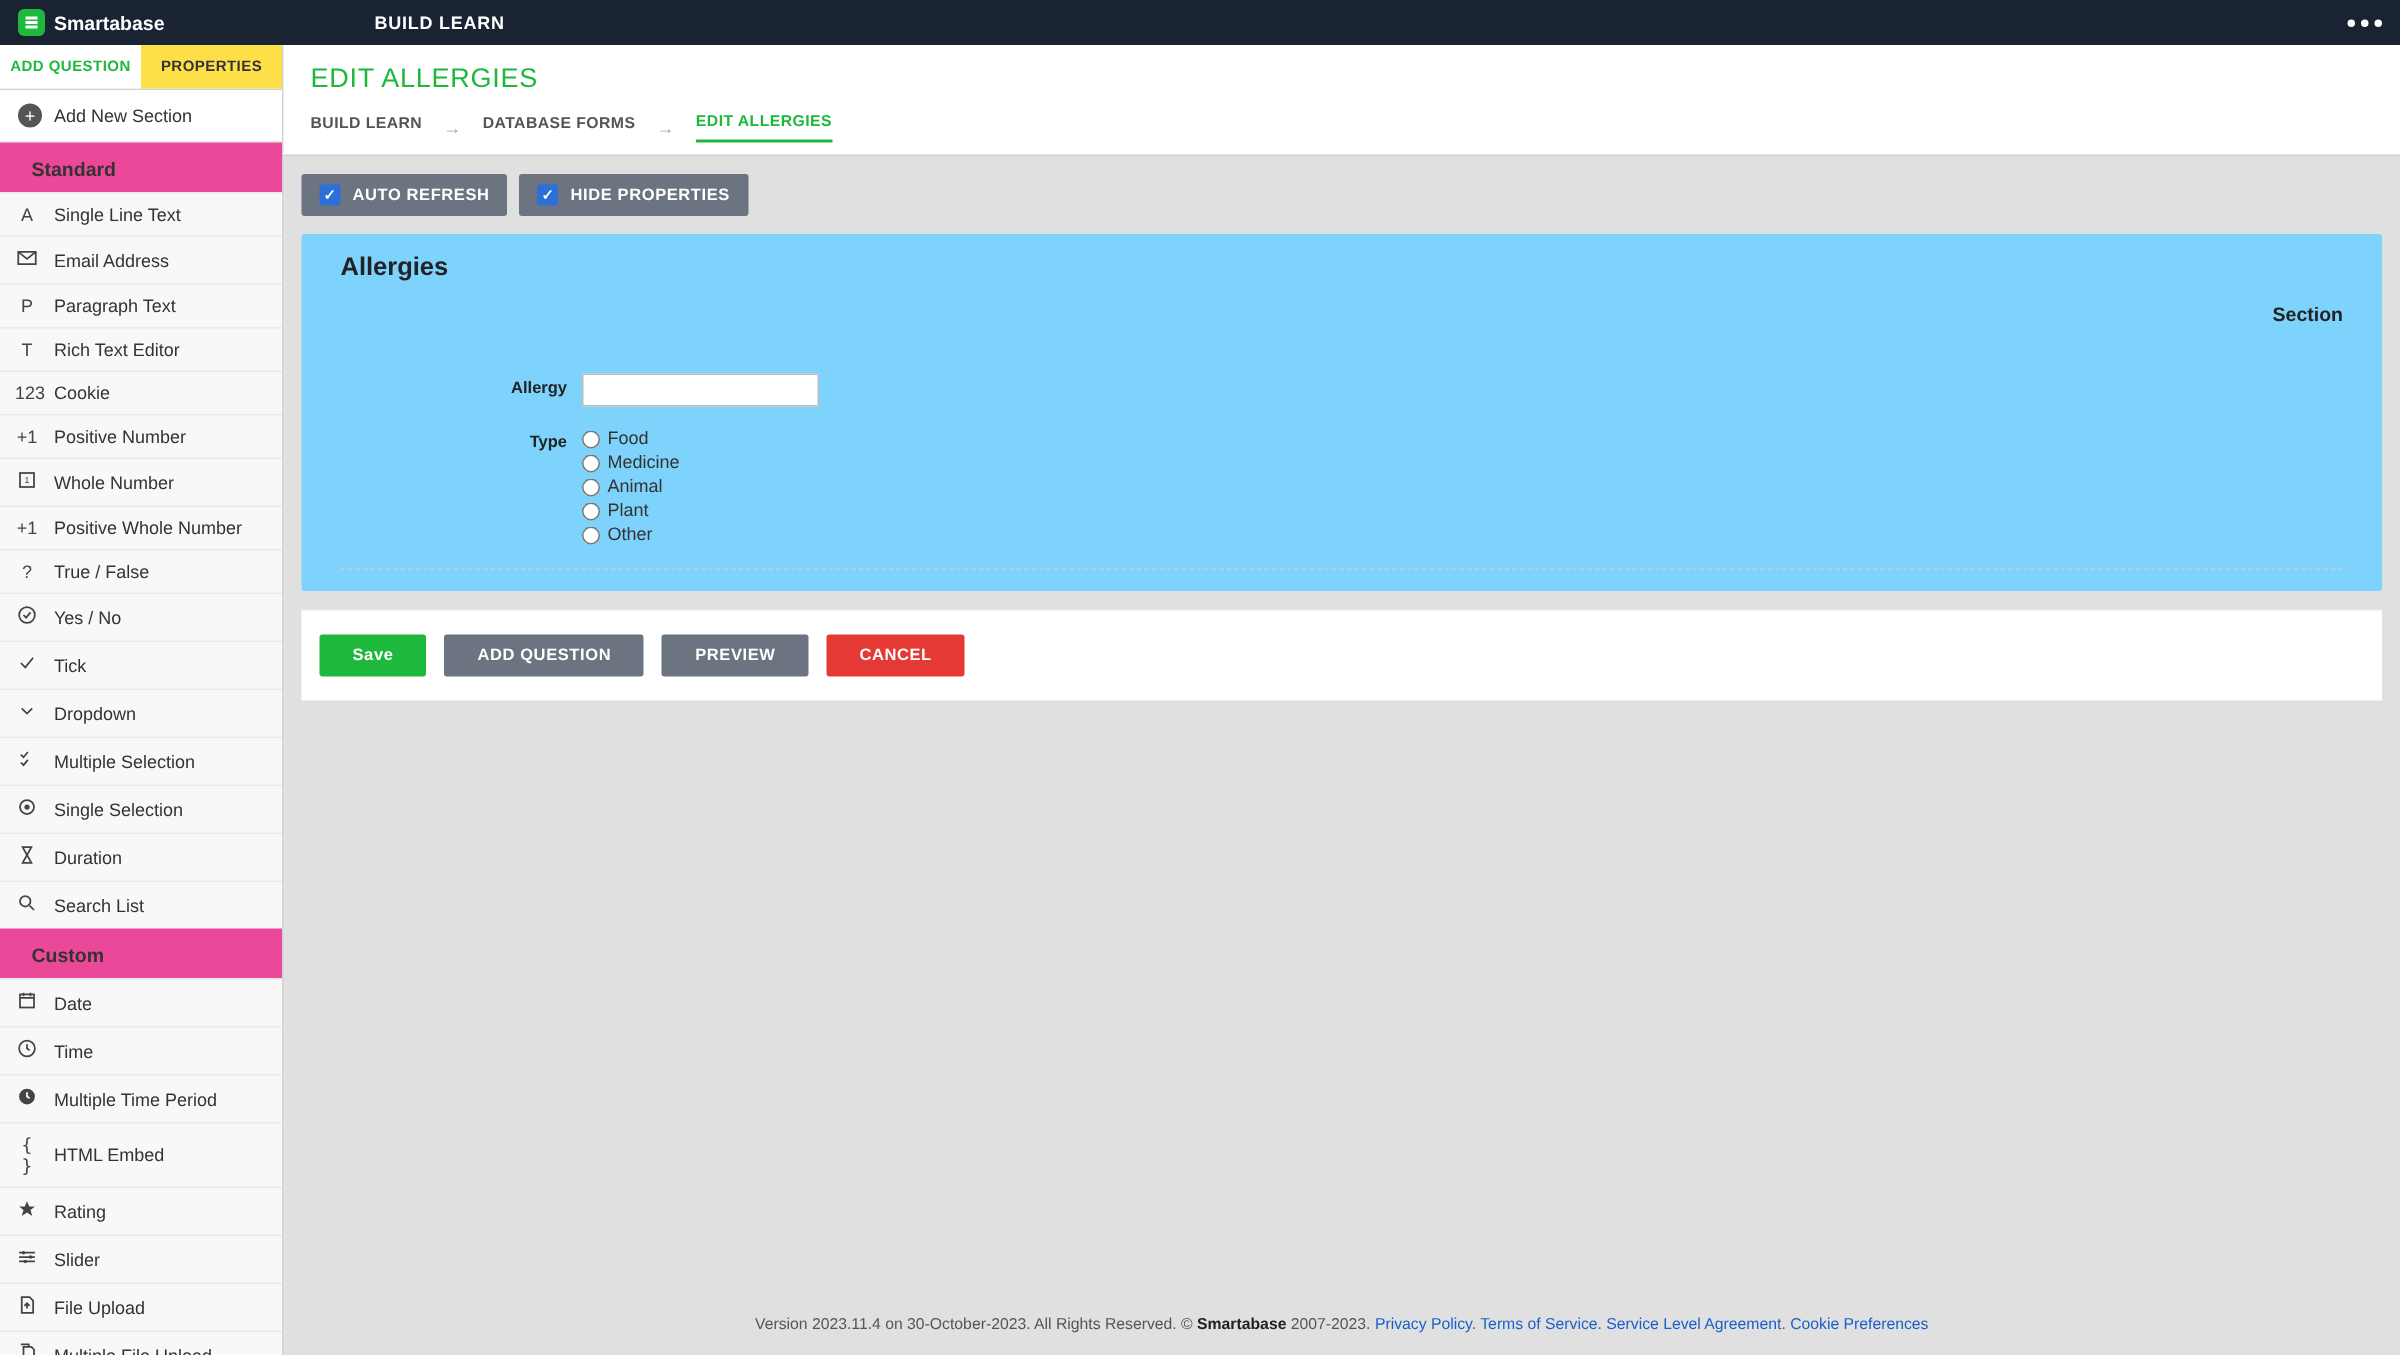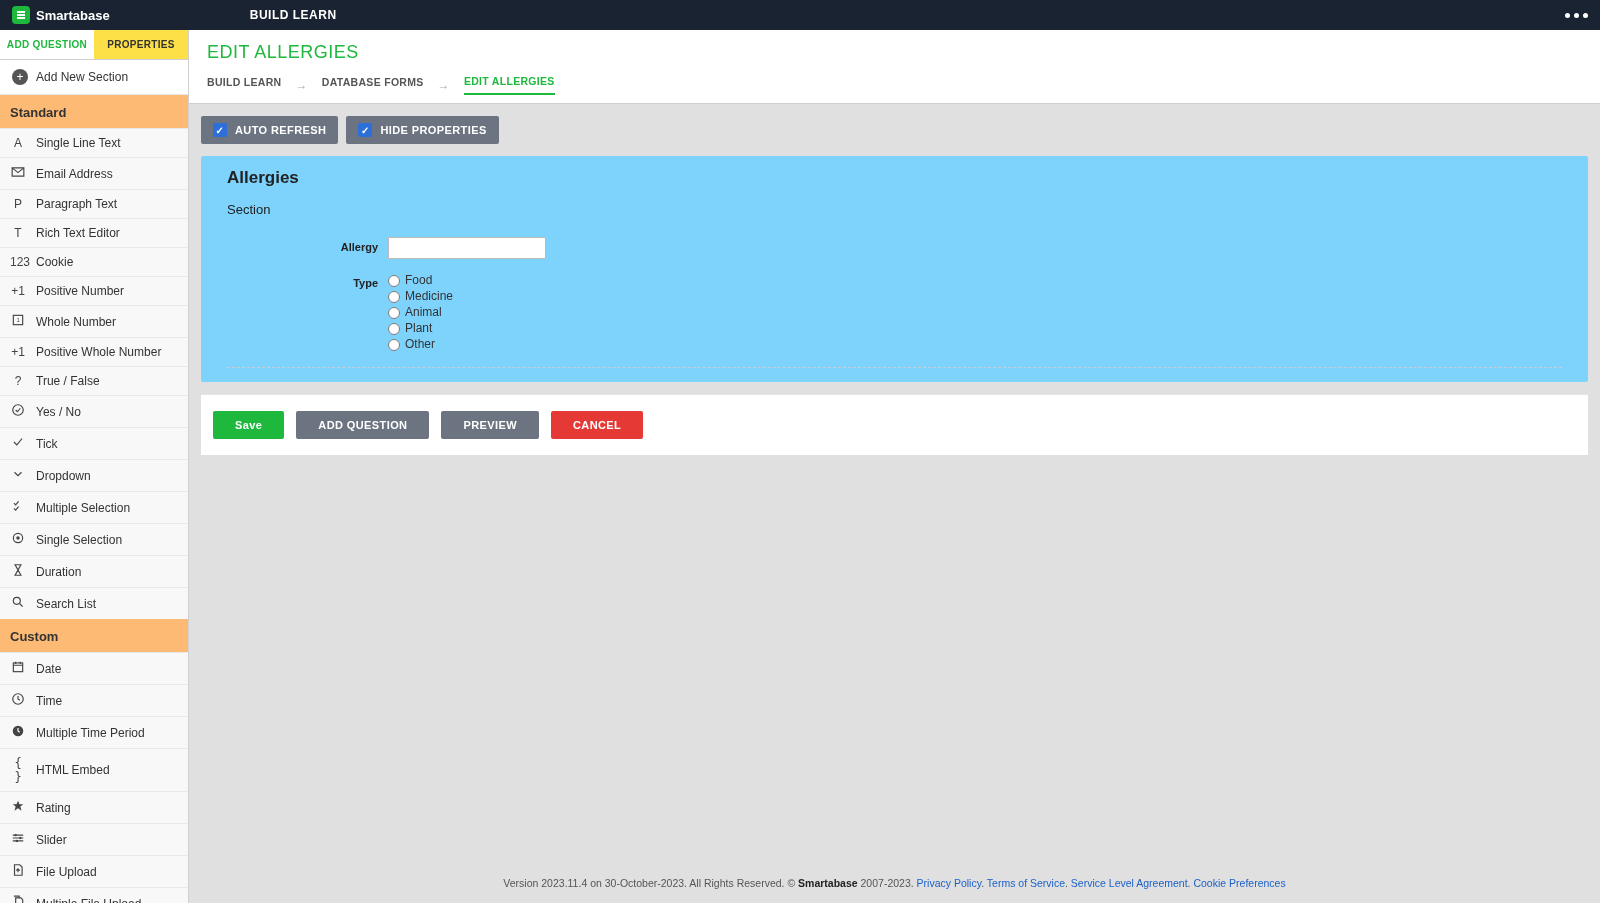--- a/index.html
+++ b/index.html
@@ -14,40 +14,40 @@
 .topbar-menu span { width: 5px; height: 5px; background: #fff; border-radius: 50%; }
 
 .layout { display: flex; height: calc(100vh - 30px); }
 
 .sidebar { width: 189px; background: #fff; overflow-y: auto; border-right: 1px solid #d0d0d0; }
 .sidebar-tabs { display: flex; border-bottom: 1px solid #d0d0d0; }
 .sidebar-tab { flex: 1; padding: 9px 6px; text-align: center; font-size: 10px; font-weight: bold; letter-spacing: 0.3px; cursor: pointer; background: #fde047; color: #333; }
 .sidebar-tab.active { background: #fff; color: #1eb83d; }
 .add-section { display: flex; align-items: center; gap: 8px; padding: 9px 12px; border-bottom: 1px solid #e5e5e5; cursor: pointer; }
 .add-section-icon { width: 16px; height: 16px; background: #555; border-radius: 50%; display: flex; align-items: center; justify-content: center; color: #fff; font-size: 12px; line-height: 1; }
-.group-header { padding: 10px 10px 8px; font-weight: bold; font-size: 13px; background: #fdba74; }
+.group-header { padding: 10px 21px 8px; font-weight: bold; font-size: 13px; background: #ec4899; }
 .field-item { display: flex; align-items: center; gap: 10px; padding: 7px 10px; border-top: 1px solid #e9e9e9; background: #f8f8f8; cursor: pointer; }
 .field-icon { width: 16px; text-align: center; color: #444; font-size: 12px; }
 .field-label { font-size: 12px; color: #333; }
 
 .main { flex: 1; display: flex; flex-direction: column; background: #e0e0e0; }
 .main-header { background: #fff; padding: 12px 18px 0; border-bottom: 1px solid #d0d0d0; }
 .page-title { color: #1eb83d; font-size: 18px; font-weight: 400; letter-spacing: 0.5px; margin-bottom: 12px; }
 .breadcrumbs { display: flex; align-items: center; gap: 14px; font-size: 10.5px; letter-spacing: 0.3px; padding-bottom: 8px; }
 .crumb { color: #555; font-weight: bold; cursor: pointer; padding-bottom: 6px; }
 .crumb.active { color: #1eb83d; border-bottom: 2px solid #1eb83d; }
 .crumb-arrow { color: #aaa; font-size: 12px; }
 
 .toolbar { padding: 12px 12px 12px 12px; display: flex; gap: 8px; }
 .toggle-btn { display: flex; align-items: center; gap: 8px; background: #6b7480; color: #fff; border: none; padding: 7px 12px; font-size: 11px; font-weight: bold; letter-spacing: 0.4px; cursor: pointer; border-radius: 2px; }
 .toggle-check { width: 14px; height: 14px; background: #2d6fd8; border-radius: 2px; display: flex; align-items: center; justify-content: center; font-size: 10px; }
 
 .canvas { background: #7dd3fc; margin: 0 12px 12px; padding: 12px 26px; border-radius: 2px; }
 .form-title { font-size: 17px; font-weight: bold; color: #222; margin-bottom: 14px; }
-.section-title { font-size: 13px; font-weight: normal; color: #222; margin-bottom: 20px; }
+.section-title { font-size: 13px; font-weight: bold; color: #222; margin-bottom: 32px; text-align: right; }
 .field-row { display: flex; align-items: flex-start; margin-bottom: 14px; }
 .field-lbl { width: 161px; text-align: right; padding-right: 10px; font-size: 11px; font-weight: bold; color: #222; padding-top: 4px; }
 .field-ctrl input[type="text"] { width: 158px; height: 22px; border: 1px solid #bbb; padding: 2px 4px; font-size: 12px; }
 .radio-list { display: flex; flex-direction: column; gap: 2px; }
 .radio-opt { display: flex; align-items: flex-end; gap: 5px; font-size: 12px; color: #333; }
 .radio-opt input { width: 12px; height: 12px; }
 .dashed-sep { border-top: 1px dashed #ccc; margin: 16px 0 2px; }
 
 .action-bar { background: #fff; margin: 0 12px; padding: 16px 12px; display: flex; gap: 12px; border-top: 1px solid #e5e5e5; }
 .btn { border: none; padding: 8px 22px; font-size: 11px; font-weight: bold; letter-spacing: 0.4px; cursor: pointer; border-radius: 2px; color: #fff; }

